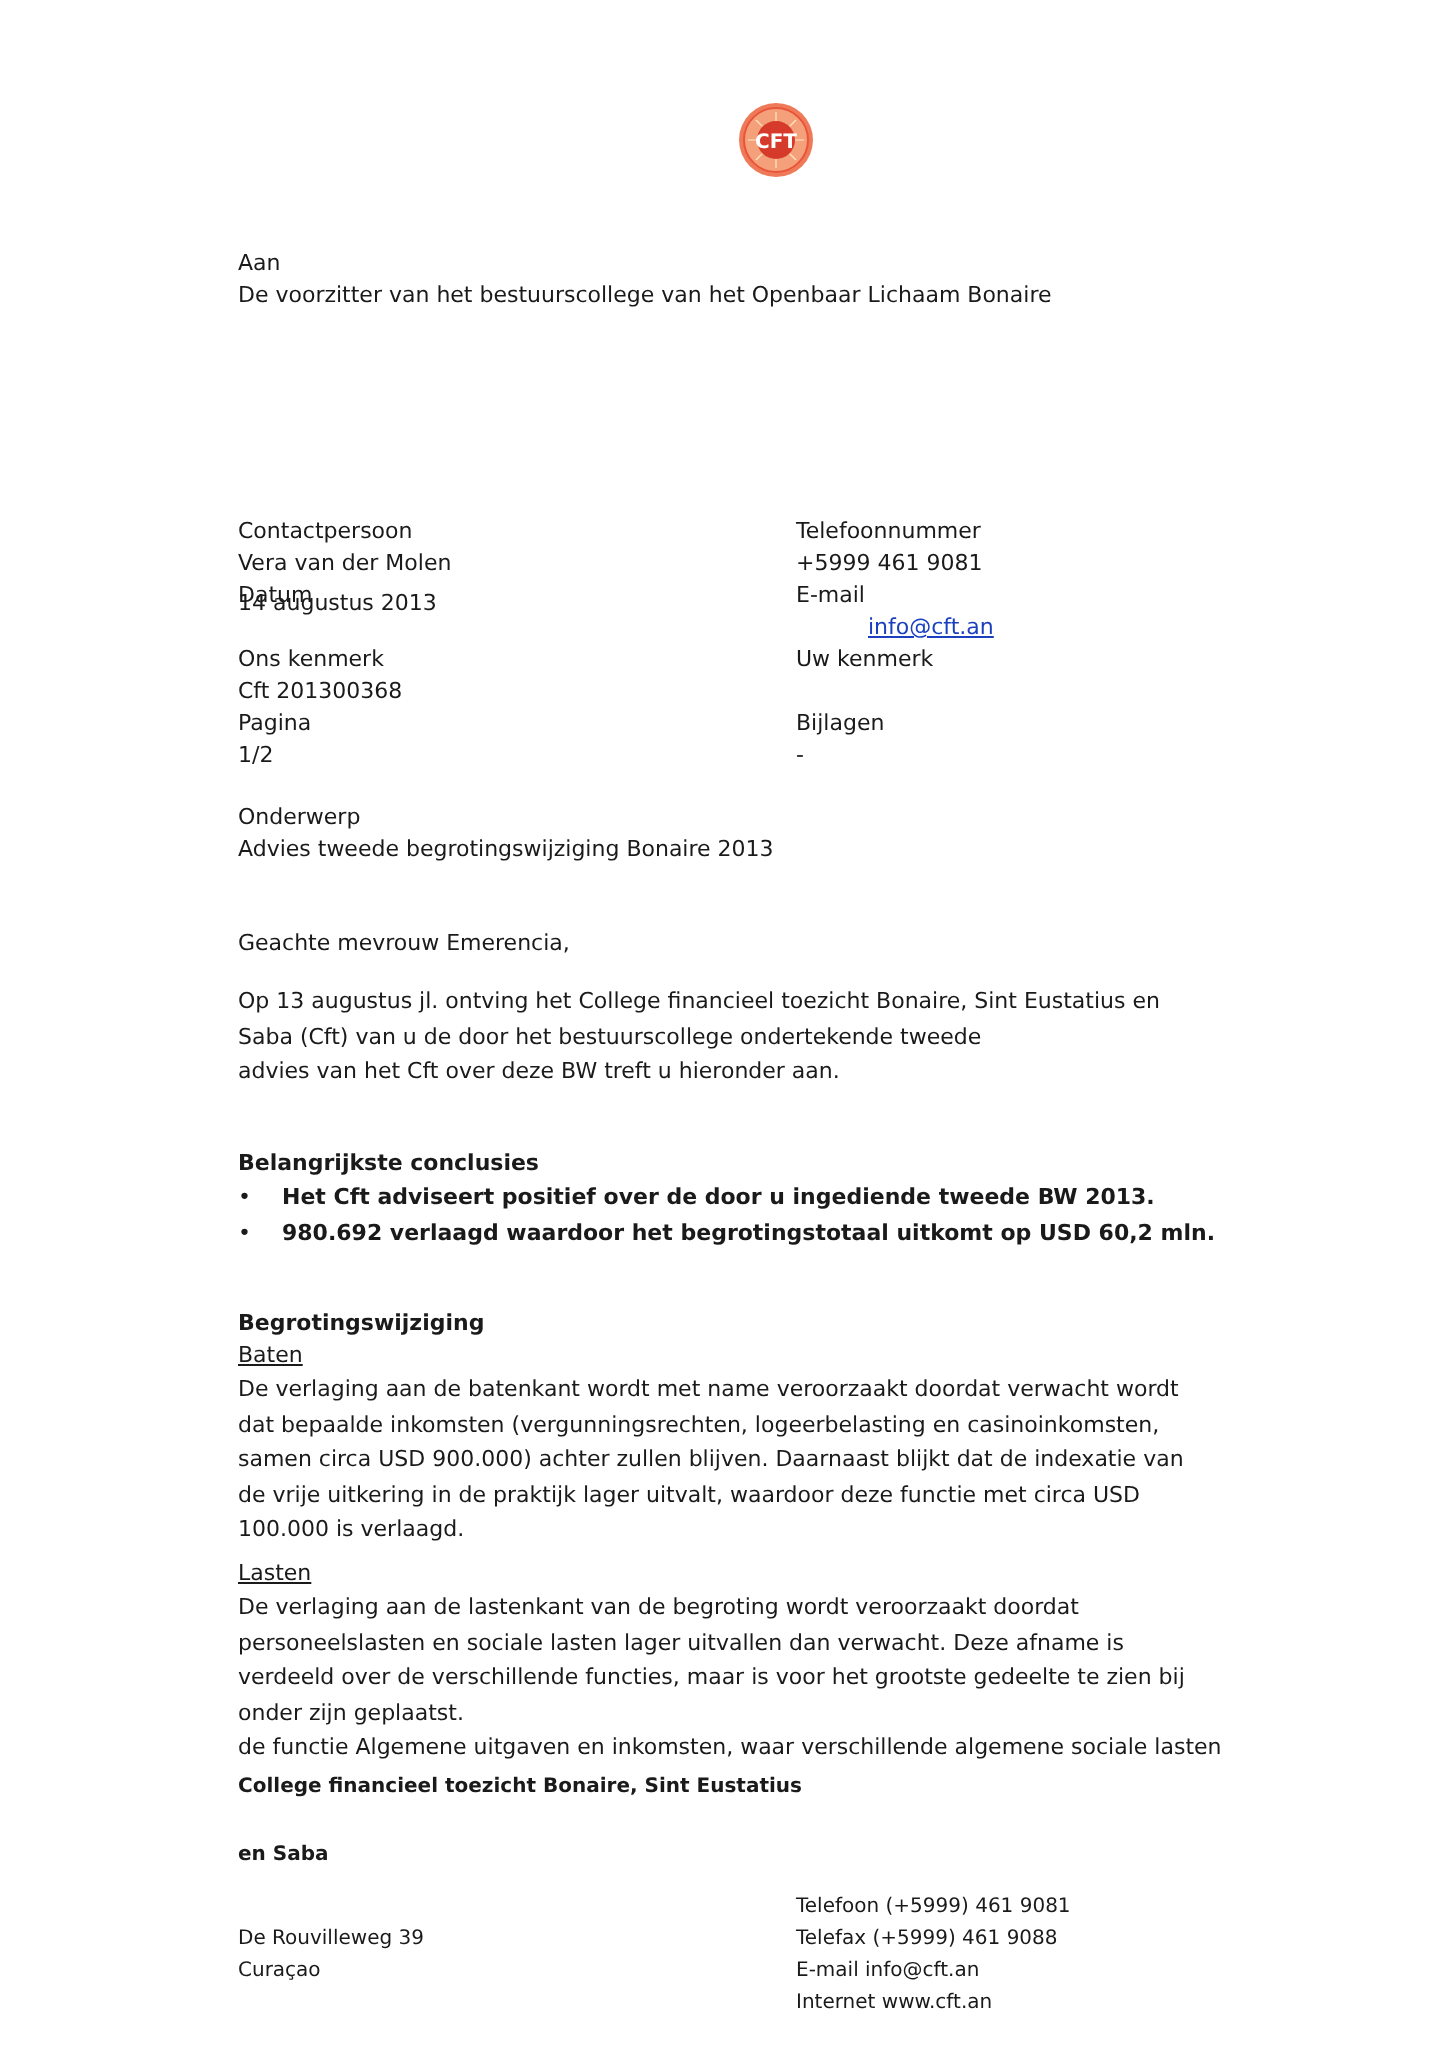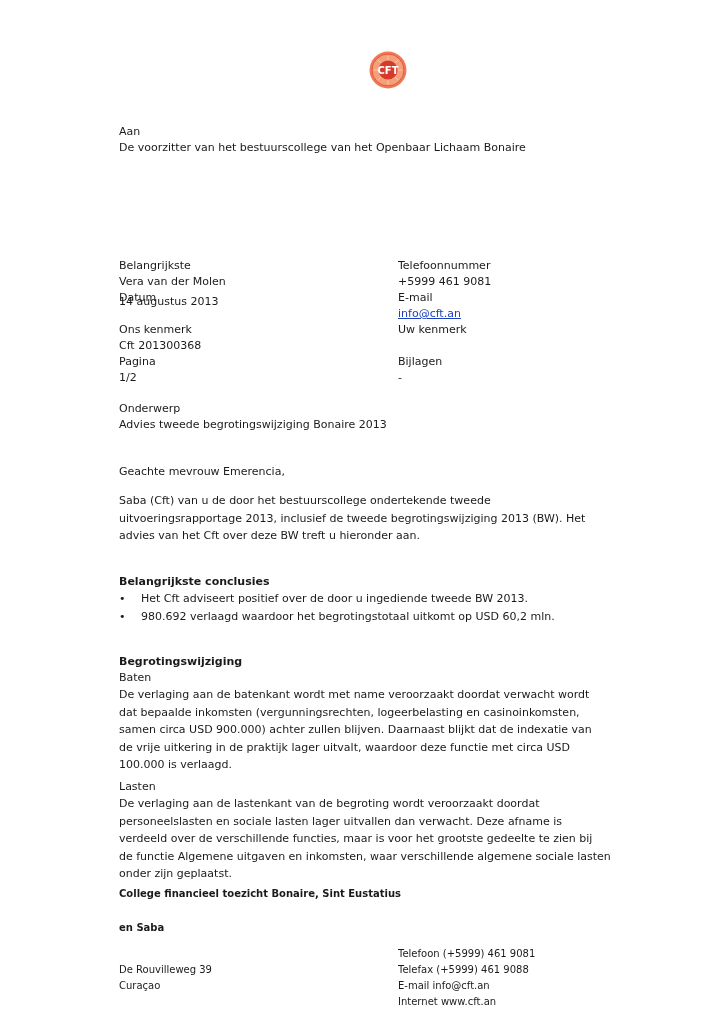--- a/index.html
+++ b/index.html
@@ -6,27 +6,27 @@
   body {
     width: 724px; height: 1024px; position: relative; overflow: hidden;
     font-family: "DejaVu Sans", sans-serif; color: #1a1a1a;
     font-size: 11px;
   }
   .logo {
     position: absolute; left: 369px; top: 51px; width: 38px; height: 38px;
   }
   .line { position: absolute; left: 119px; white-space: nowrap; line-height: 16px; }
   .col2 { left: 398px; }
-  a.link { color: #1a3fbf; text-decoration: underline; }
+  a.link { color: #1a3fbf; text-decoration: underline; margin-left: 36px; }
   .bold { font-weight: bold; }
-  .u { }
+  .u { text-decoration: underline; }
   .para { position: absolute; left: 119px; width: 490px; line-height: 17.5px; white-space: nowrap; }
   .bullet { position: absolute; left: 119px; line-height: 17.5px; white-space: nowrap; }
   .bullet .dot { position: absolute; left: 0; top: 0; }
-  .bullet .txt { position: absolute; left: 22px; top: 0; }
+  .bullet .txt { position: absolute; left: 22px; top: 0; font-weight: bold; }
   .foot { font-size: 10px; line-height: 16px; }
 </style>
 </head>
 <body>
 
 <div class="logo">
   <svg width="38" height="38" viewBox="0 0 38 38">
     <circle cx="19" cy="19" r="18.5" fill="#ef7a5a"></circle>
     <circle cx="19" cy="19" r="16" fill="#f4a07a" stroke="#e8553a" stroke-width="1"></circle>
     <g stroke="#ffe6c8" stroke-width="0.6">
@@ -36,21 +36,21 @@
       <line x1="29" y1="9" x2="9" y2="29"></line>
     </g>
     <circle cx="19" cy="19" r="9.5" fill="#d63a2a"></circle>
     <text x="19" y="23" text-anchor="middle" font-family="DejaVu Sans, sans-serif" font-weight="bold" font-size="10" fill="#ffffff">CFT</text>
   </svg>
 </div>
 
 <div class="line" style="top:124px">Aan</div>
 <div class="line" style="top:140px">De voorzitter van het bestuurscollege van het Openbaar Lichaam Bonaire</div>
 
-<div class="line" style="top:258px">Belangrijkste</div>
+<div class="line" style="top:258px">Contactpersoon</div>
 <div class="line" style="top:274px">Vera van der Molen</div>
 <div class="line" style="top:290px">Datum</div>
 <div class="line" style="top:294px">14 augustus 2013</div>
 <div class="line" style="top:322px">Ons kenmerk</div>
 <div class="line" style="top:338px">Cft 201300368</div>
 <div class="line" style="top:354px">Pagina</div>
 <div class="line" style="top:370px">1/2</div>
 
 <div class="line col2" style="top:258px">Telefoonnummer</div>
 <div class="line col2" style="top:274px">+5999 461 9081</div>
@@ -59,22 +59,22 @@
 <div class="line col2" style="top:322px">Uw kenmerk</div>
 <div class="line col2" style="top:354px">Bijlagen</div>
 <div class="line col2" style="top:370px">-</div>
 
 <div class="line" style="top:401px">Onderwerp</div>
 <div class="line" style="top:417px">Advies tweede begrotingswijziging Bonaire 2013</div>
 
 <div class="line" style="top:464px">Geachte mevrouw Emerencia,</div>
 
 <div class="para" style="top:492px">
+  <div>Op 13 augustus jl. ontving het College financieel toezicht Bonaire, Sint Eustatius en</div>
   <div>Saba (Cft) van u de door het bestuurscollege ondertekende tweede</div>
-  <div>uitvoeringsrapportage 2013, inclusief de tweede begrotingswijziging 2013 (BW). Het</div>
   <div>advies van het Cft over deze BW treft u hieronder aan.</div>
 </div>
 
 <div class="line bold" style="top:574px">Belangrijkste conclusies</div>
 <div class="bullet" style="top:590px; width:490px; height:18px;">
   <span class="dot">•</span>
   <span class="txt">Het Cft adviseert positief over de door u ingediende tweede BW 2013.</span>
 </div>
 <div class="bullet" style="top:608px; width:490px; height:36px;">
   <span class="dot">•</span>
@@ -91,22 +91,22 @@
   <div>samen circa USD 900.000) achter zullen blijven. Daarnaast blijkt dat de indexatie van</div>
   <div>de vrije uitkering in de praktijk lager uitvalt, waardoor deze functie met circa USD</div>
   <div>100.000 is verlaagd.</div>
 </div>
 
 <div class="line u" style="top:779px">Lasten</div>
 <div class="para" style="top:795px">
   <div>De verlaging aan de lastenkant van de begroting wordt veroorzaakt doordat</div>
   <div>personeelslasten en sociale lasten lager uitvallen dan verwacht.  Deze afname is</div>
   <div>verdeeld over de verschillende functies, maar is voor het grootste gedeelte te zien bij</div>
+  <div>onder zijn geplaatst.</div>
   <div>de functie Algemene uitgaven en inkomsten, waar verschillende algemene sociale lasten</div>
-  <div>onder zijn geplaatst.</div>
 </div>
 
 <div class="line foot bold" style="top:886px">College financieel toezicht Bonaire, Sint Eustatius</div>
 <div class="line foot bold" style="top:920px">en Saba</div>
 <div class="line foot" style="top:962px">De Rouvilleweg 39</div>
 <div class="line foot" style="top:978px">Curaçao</div>
 
 <div class="line foot col2" style="top:946px">Telefoon (+5999) 461 9081</div>
 <div class="line foot col2" style="top:962px">Telefax (+5999) 461 9088</div>
 <div class="line foot col2" style="top:978px">E-mail  info@cft.an</div>

